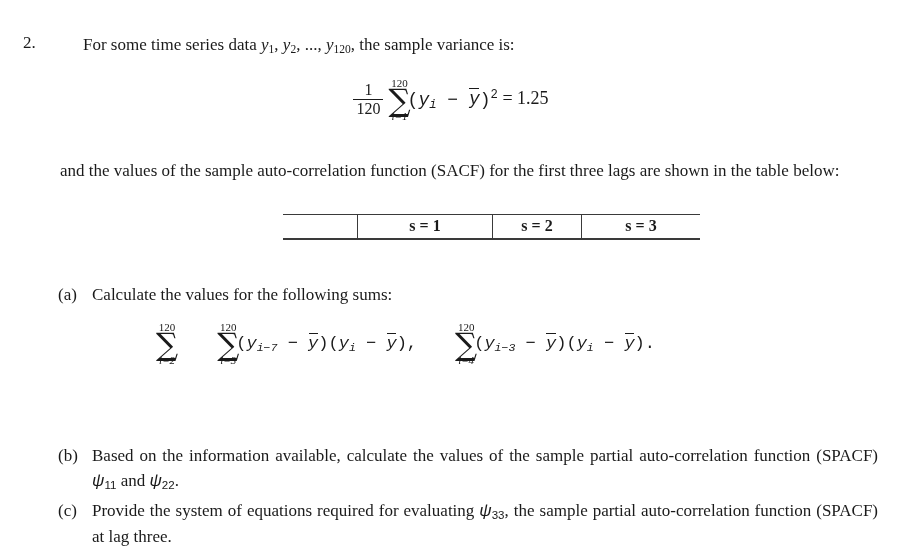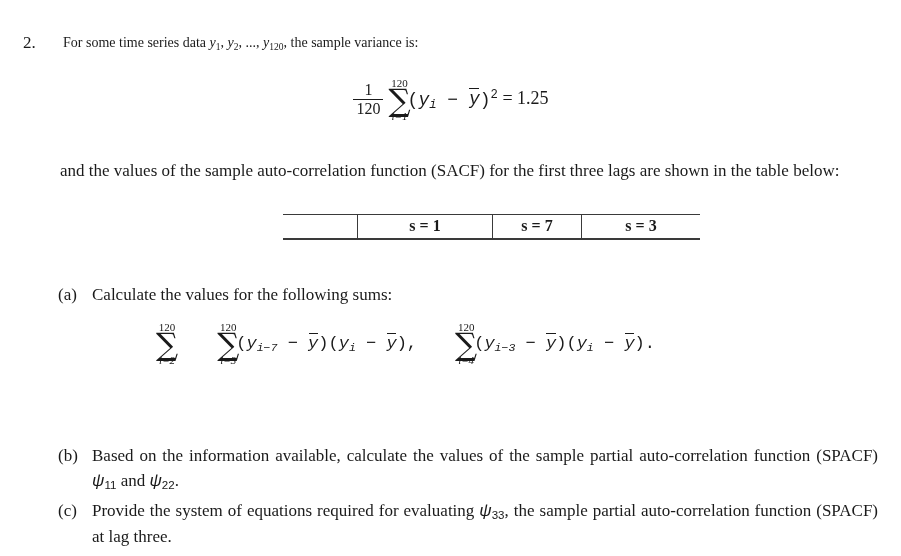--- a/index.html
+++ b/index.html
@@ -56,21 +56,21 @@
     position: absolute;
     display: flex;
     align-items: flex-start;
   }
   .item-num {
     width: 40px;
     flex: 0 0 40px;
     text-align: left;
     font-size: 17px;
   }
-  .item-body { font-size: 14px; line-height: 1.46; }
+  .item-body { font-size: 17px; line-height: 1.46; margin-left: 20px; }
 
   #q2-row { left: 18px; top: 33px; width: 860px; }
   #q2-row .item-num { padding-left: 5px; }
 
   
   #variance-display {
     position: absolute;
     left: 0;
     top: 78px;
     width: 901px;
@@ -215,21 +215,21 @@
 
   <div class="para" id="para-sacf">and the values of the sample auto-correlation function (SACF) for the first three lags are shown in the table below:</div>
 
   <div id="acf-table-wrap">
     <div class="rule-top"></div>
     <table class="acf">
       <tbody>
           <tr class="head">
         <td class="corner" style="min-width:52px"></td>
         <td class="vline math" style="min-width:112px">s = 1</td>
-        <td class="vline math" style="min-width:66px">s = 7</td>
+        <td class="vline math" style="min-width:66px">s = 2</td>
         <td class="vline math" style="min-width:96px">s = 3</td>
       </tr>
     </tbody>
       </table>
     <div class="rule-bot"></div>
   </div>
 
   <div class="subpart" id="part-a">
     <div class="letter">(a)</div>
     <div class="body">Calculate the values for the following sums:</div>

